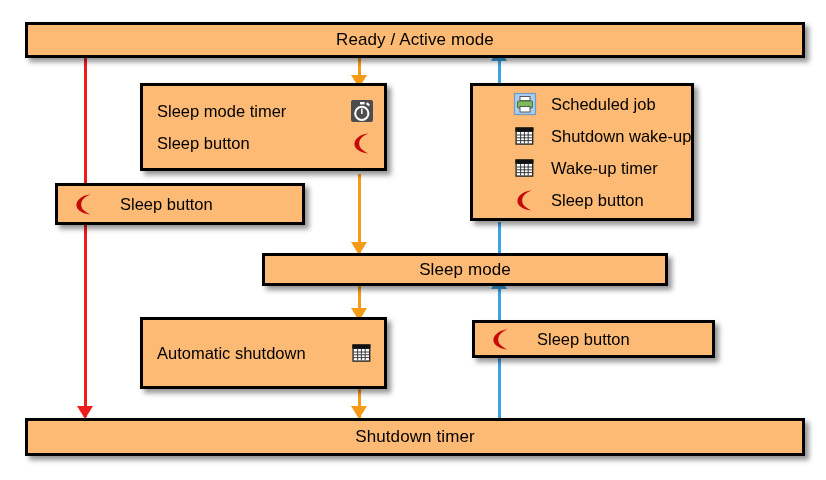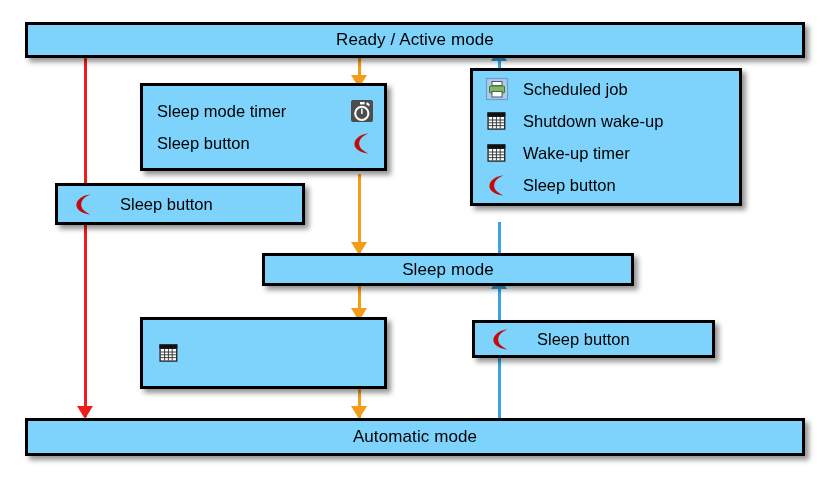--- a/index.html
+++ b/index.html
@@ -1,21 +1,21 @@
 <!DOCTYPE html>
 <html><head>
 <meta charset="utf-8">
 <style>
   html,body{margin:0;padding:0;background:#ffffff;}
   body{width:826px;height:480px;position:relative;overflow:hidden;
        font-family:"Liberation Sans","DejaVu Sans",sans-serif;
        -webkit-font-smoothing:antialiased;}
   #stage{position:absolute;left:0;top:0;width:826px;height:480px;}
 
-  .box{position:absolute;background:#7dd3fc;border:3px solid #000000;
+  .box{position:absolute;background:#fdba74;border:3px solid #000000;
        box-sizing:border-box;box-shadow:4px 4px 5px rgba(0,0,0,0.42);z-index:5;}
   .box.bar{display:flex;align-items:center;justify-content:center;}
   .bar-label{font-size:17px;color:#000;letter-spacing:0.1px;white-space:nowrap;}
 
   .rowbox{display:flex;flex-direction:column;justify-content:center;}
   .row{display:flex;align-items:center;height:32px;}
   .row-label{font-size:16.5px;color:#000;white-space:nowrap;}
 
   
   .lr .row{justify-content:space-between;padding:0 10px 0 14px;}
@@ -89,21 +89,21 @@
     <div class="row">
       <span class="row-label">Sleep button</span>
       <span class="icn icon-moon">
         <svg width="22" height="24" viewBox="0 0 22 24">
           <path d="M18.5 2.2 C9.2 3.6 4.4 8.2 4.4 13.2 C4.4 17.4 9.4 21.6 18.3 22.4 C11.6 19.2 9.2 16.3 9.2 12.5 C9.2 8.6 12 5.2 18.5 2.2 Z" fill="#c40a0a"></path>
         </svg>
       </span>
     </div>
   </div>
 
-  <div class="box rowbox il" style="left:470px;top:68px;width:272px;height:138px;">
+  <div class="box rowbox il" style="left:470px;top:83px;width:224px;height:138px;padding-left:28px;">
     <div class="row">
       <span class="icn">
         <svg width="24" height="24" viewBox="0 0 24 24">
           <rect x="1.5" y="1.5" width="21" height="21" fill="#a9cdee" stroke="#6f9dc8" stroke-width="1.2"></rect>
           <rect x="7" y="4.5" width="10" height="4.2" fill="#ffffff" stroke="#4a4a4a" stroke-width="0.9"></rect>
           <rect x="4.5" y="9" width="15" height="7" rx="1" fill="#7fba62" stroke="#3c6b2c" stroke-width="0.9"></rect>
           <rect x="7" y="14.5" width="10" height="5.5" fill="#ffffff" stroke="#4a4a4a" stroke-width="0.9"></rect>
         </svg>
       </span>
       <span class="row-label">Scheduled job</span>
@@ -158,26 +158,27 @@
     <div class="row">
       <span class="icn icon-moon">
         <svg width="22" height="24" viewBox="0 0 22 24">
           <path d="M18.5 2.2 C9.2 3.6 4.4 8.2 4.4 13.2 C4.4 17.4 9.4 21.6 18.3 22.4 C11.6 19.2 9.2 16.3 9.2 12.5 C9.2 8.6 12 5.2 18.5 2.2 Z" fill="#c40a0a"></path>
         </svg>
       </span>
       <span class="row-label">Sleep button</span>
     </div>
   </div>
 
-  <div class="box bar" style="left:262px;top:253px;width:372px;height:33px;">
+  <div class="box bar" style="left:262px;top:253px;width:406px;height:33px;">
     <span class="bar-label">Sleep mode</span>
   </div>
 
   <div class="box rowbox lr" style="left:140px;top:317px;width:247px;height:72px;">
     <div class="row">
+      <span class="row-label">Automatic shutdown</span>
       <span class="icn">
         <svg width="24" height="24" viewBox="0 0 24 24">
           <rect x="2.4" y="3.4" width="18" height="17.4" fill="#2b2b2b"></rect>
           <rect x="2.4" y="3.4" width="18" height="4" fill="#111"></rect>
           <rect x="3.8" y="8" width="15.2" height="11.4" fill="#ffffff"></rect>
           <g stroke="#2b2b2b" stroke-width="0.9">
             <line x1="7.6" y1="8" x2="7.6" y2="19.4"></line>
             <line x1="11.4" y1="8" x2="11.4" y2="19.4"></line>
             <line x1="15.2" y1="8" x2="15.2" y2="19.4"></line>
             <line x1="3.8" y1="11" x2="19" y2="11"></line>
@@ -194,16 +195,16 @@
       <span class="icn icon-moon">
         <svg width="22" height="24" viewBox="0 0 22 24">
           <path d="M18.5 2.2 C9.2 3.6 4.4 8.2 4.4 13.2 C4.4 17.4 9.4 21.6 18.3 22.4 C11.6 19.2 9.2 16.3 9.2 12.5 C9.2 8.6 12 5.2 18.5 2.2 Z" fill="#c40a0a"></path>
         </svg>
       </span>
       <span class="row-label">Sleep button</span>
     </div>
   </div>
 
   <div class="box bar" style="left:25px;top:418px;width:780px;height:38px;">
-    <span class="bar-label">Automatic mode</span>
+    <span class="bar-label">Shutdown timer</span>
   </div>
 
 </div>
 
 </body></html>

